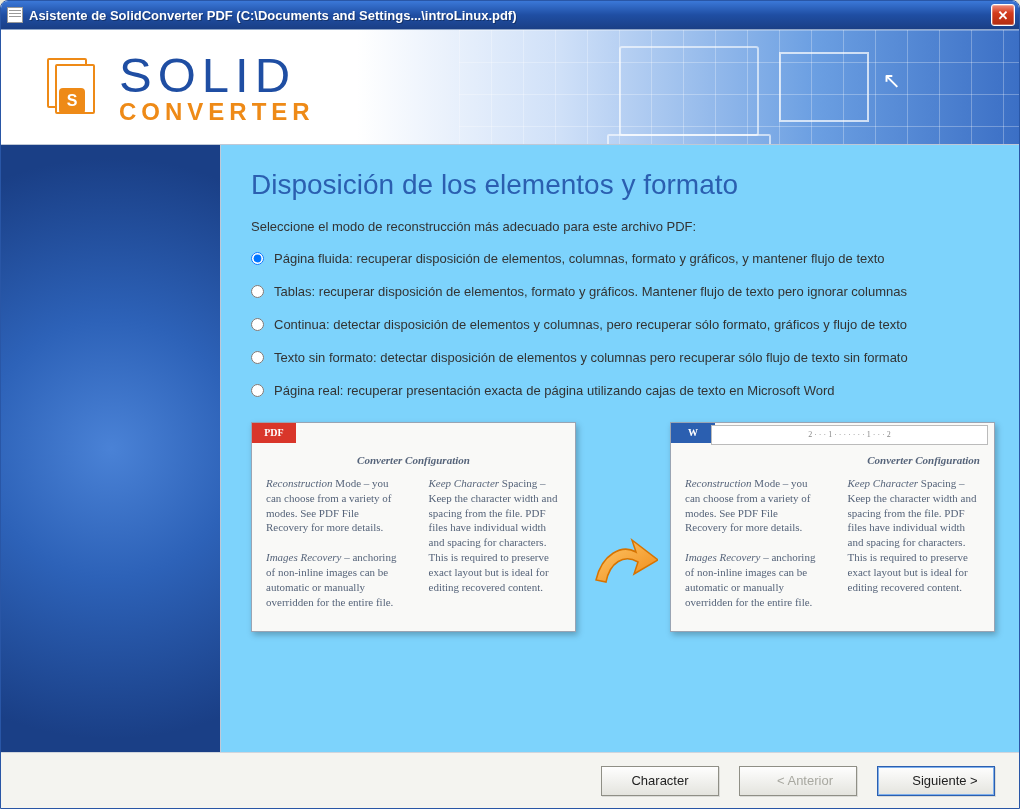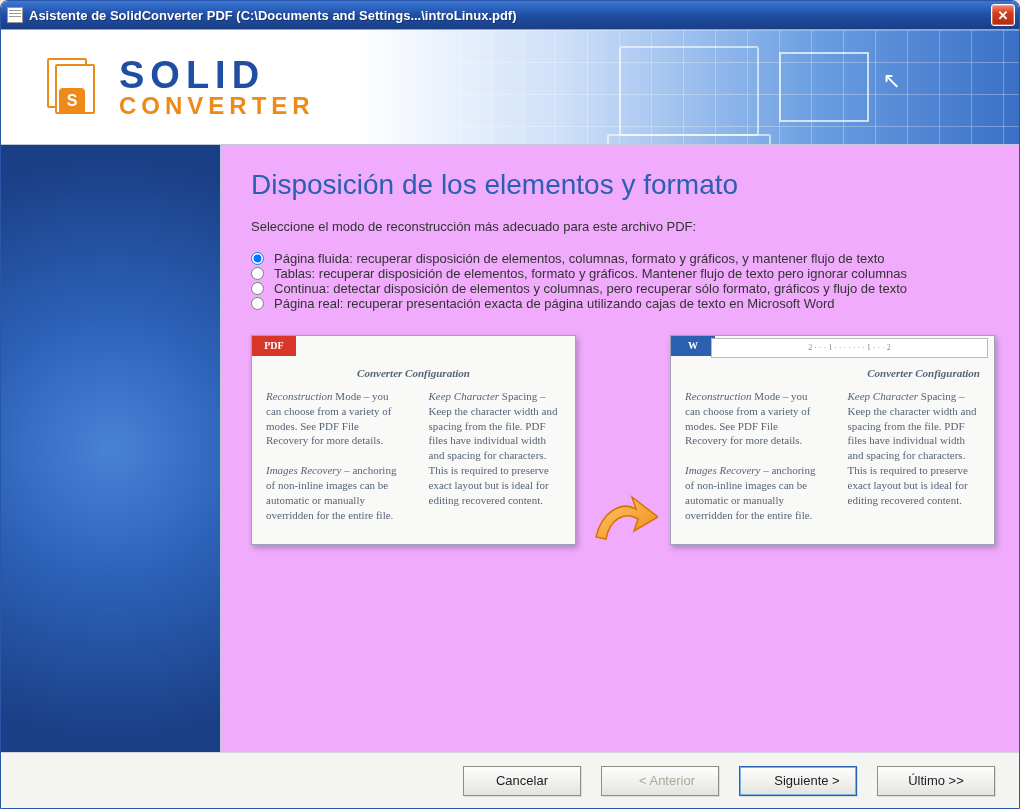--- a/index.html
+++ b/index.html
@@ -105,22 +105,22 @@
     border-radius: 4px;
     display:flex; align-items:center; justify-content:center;
     color:#fff; font-weight:bold; font-size:16px;
   }
   .logo-text {
     margin-left: 14px;
     line-height: 1;
   }
   .logo-text .solid {
     font-family: Arial, sans-serif;
-    font-size: 38px;
-    font-weight: 700;
+    font-size: 49px;
+    font-weight: 400;
     letter-spacing: 6px;
     color: #1f4ea3;
   }
   .logo-text .converter {
     font-family: Arial, sans-serif;
     font-size: 24px;
     font-weight: 900;
     letter-spacing: 5px;
     color: #ee8a17;
   }
@@ -151,21 +151,21 @@
     width:90px; height:70px;
     border:2px solid rgba(255,255,255,.7);
   }
   .banner-arrow {
     position:absolute; right:118px; top:38px;
     color:#fff; font-size:22px;
   }
   .body {
     flex: 1;
     display: flex;
-    background: #f0abfc;
+    background: #7dd3fc;
   }
   .sidebar {
     width: 220px;
     background: radial-gradient(circle at 110px 50%, #4a82d6 0%, #2d62b8 40%, #1a3f86 90%);
     border-right: 1px solid #bfc8d6;
   }
   .main {
     flex: 1;
     padding: 20px 24px 10px 30px;
     display: flex;
@@ -178,20 +178,21 @@
     margin: 4px 0 18px 0;
   }
   .instructions {
     font-size: 13px;
     color: #333;
     margin-bottom: 17px;
   }
   .options {
     display: flex;
     flex-direction: column;
+    gap: 18px;
     margin-bottom: 14px;
   }
   .option {
     display: flex;
     align-items: center;
     font-size: 13px;
     color: #333;
     white-space: nowrap;
     overflow: hidden;
   }
@@ -322,20 +323,24 @@
             <input type="radio" name="mode" checked="" style="">
             <span>Página fluida: recuperar disposición de elementos, columnas, formato y gráficos, y mantener flujo de texto</span>
           </label>
           <label class="option">
             <input type="radio" name="mode" style="">
             <span>Tablas: recuperar disposición de elementos, formato y gráficos. Mantener flujo de texto pero ignorar columnas</span>
           </label>
           <label class="option">
             <input type="radio" name="mode" style="">
             <span>Continua: detectar disposición de elementos y columnas, pero recuperar sólo formato, gráficos y flujo de texto</span>
+          </label>
+          <label class="option">
+            <input type="radio" name="mode" style="">
+            <span>Texto sin formato: detectar disposición de elementos y columnas pero recuperar sólo flujo de texto sin formato</span>
           </label>
           <label class="option">
             <input type="radio" name="mode" style="">
             <span>Página real: recuperar presentación exacta de página utilizando cajas de texto en Microsoft Word</span>
           </label>
         </div>
 
         <div class="preview">
           <div class="doc-preview">
             <div class="tag pdf">PDF</div>
@@ -381,20 +386,19 @@
                 <em>Keep Character</em>
                 <span>Spacing – Keep the character width and spacing from the file. PDF files have individual width and spacing for characters. This is required to preserve exact layout but is ideal for editing recovered content.</span>
               </div>
             </div>
           </div>
         </div>
       </div>
     </div>
 
     <div class="button-bar">
-      <button class="btn">Cancelar</button>
+      <button class="btn">Character</button>
       <button class="btn disabled" disabled="">&lt; Anterior</button>
       <button class="btn default">Siguiente &gt;</button>
-      <button class="btn">Último &gt;&gt;</button>
     </div>
 
   </div>
 </div>
 
 </body></html>

